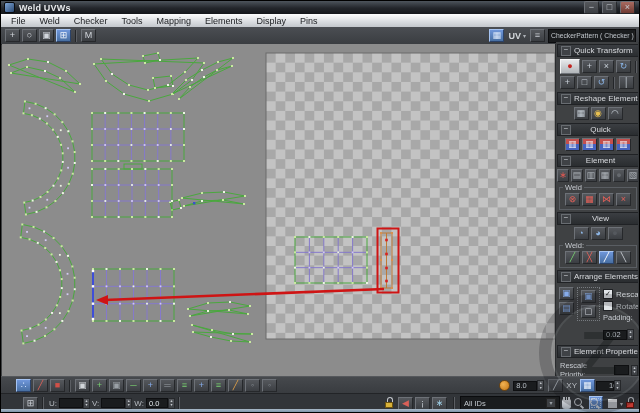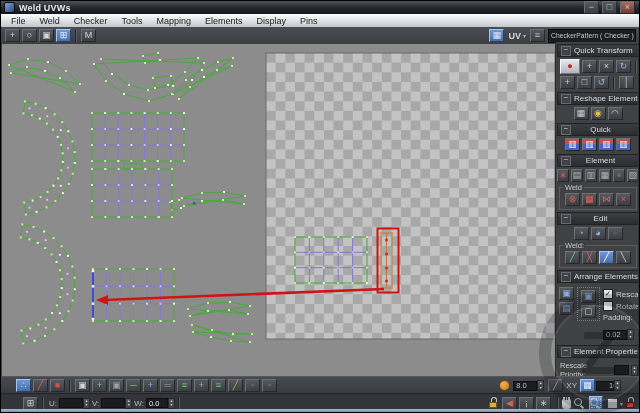--- a/index.html
+++ b/index.html
@@ -638,21 +638,21 @@
             <span class="tile">
               <span style="color: rgb(224, 96, 88); font-size: 9px;">×</span>
             </span>
           </div>
       </div>
     </div>
 
     <div>
       <div class="rhead">
         <span class="minus">−</span>
-        <span class="rtitle">Edit</span>
+        <span class="rtitle">View</span>
       </div>
       <div class="ricons ctr">
           <span class="tile">
             <span style="color: rgb(143, 184, 232); font-size: 9px;">◔</span>
           </span>
           <span class="tile">
             <span style="color: rgb(143, 184, 232); font-size: 9px;">◕</span>
           </span>
           <span class="tile">
             <span style="color: rgb(85, 89, 94); font-size: 9px;">●</span>
@@ -824,20 +824,24 @@
           <span style="color: rgb(216, 96, 88); font-size: 9px;">◀</span>
         </span>
         <span class="tile">
           <span style="color: rgb(194, 200, 206); font-size: 9px;">¡</span>
         </span>
         <span class="tile">
           <span style="color: rgb(159, 208, 232); font-size: 9px;">∗</span>
         </span>
       </span>
     <span class="vsep"></span>
+    <div class="dd">
+      <span>All IDs</span>
+      <span class="arr">▾</span>
+    </div>
     <span class="handi"></span>
     <span class="zoomg" style="margin:0 3px;"></span>
     <span class="tile dashed active" style="width:14px;height:14px;">
         <span class="zoomg"></span>
       </span>
     <span class="cubei" style="margin:0 2px 0 3px;"></span>
     <span class="tinyarr">▾</span>
     <span class="ilock red"></span>
     <span style="width:3px;"></span>
   </div>

